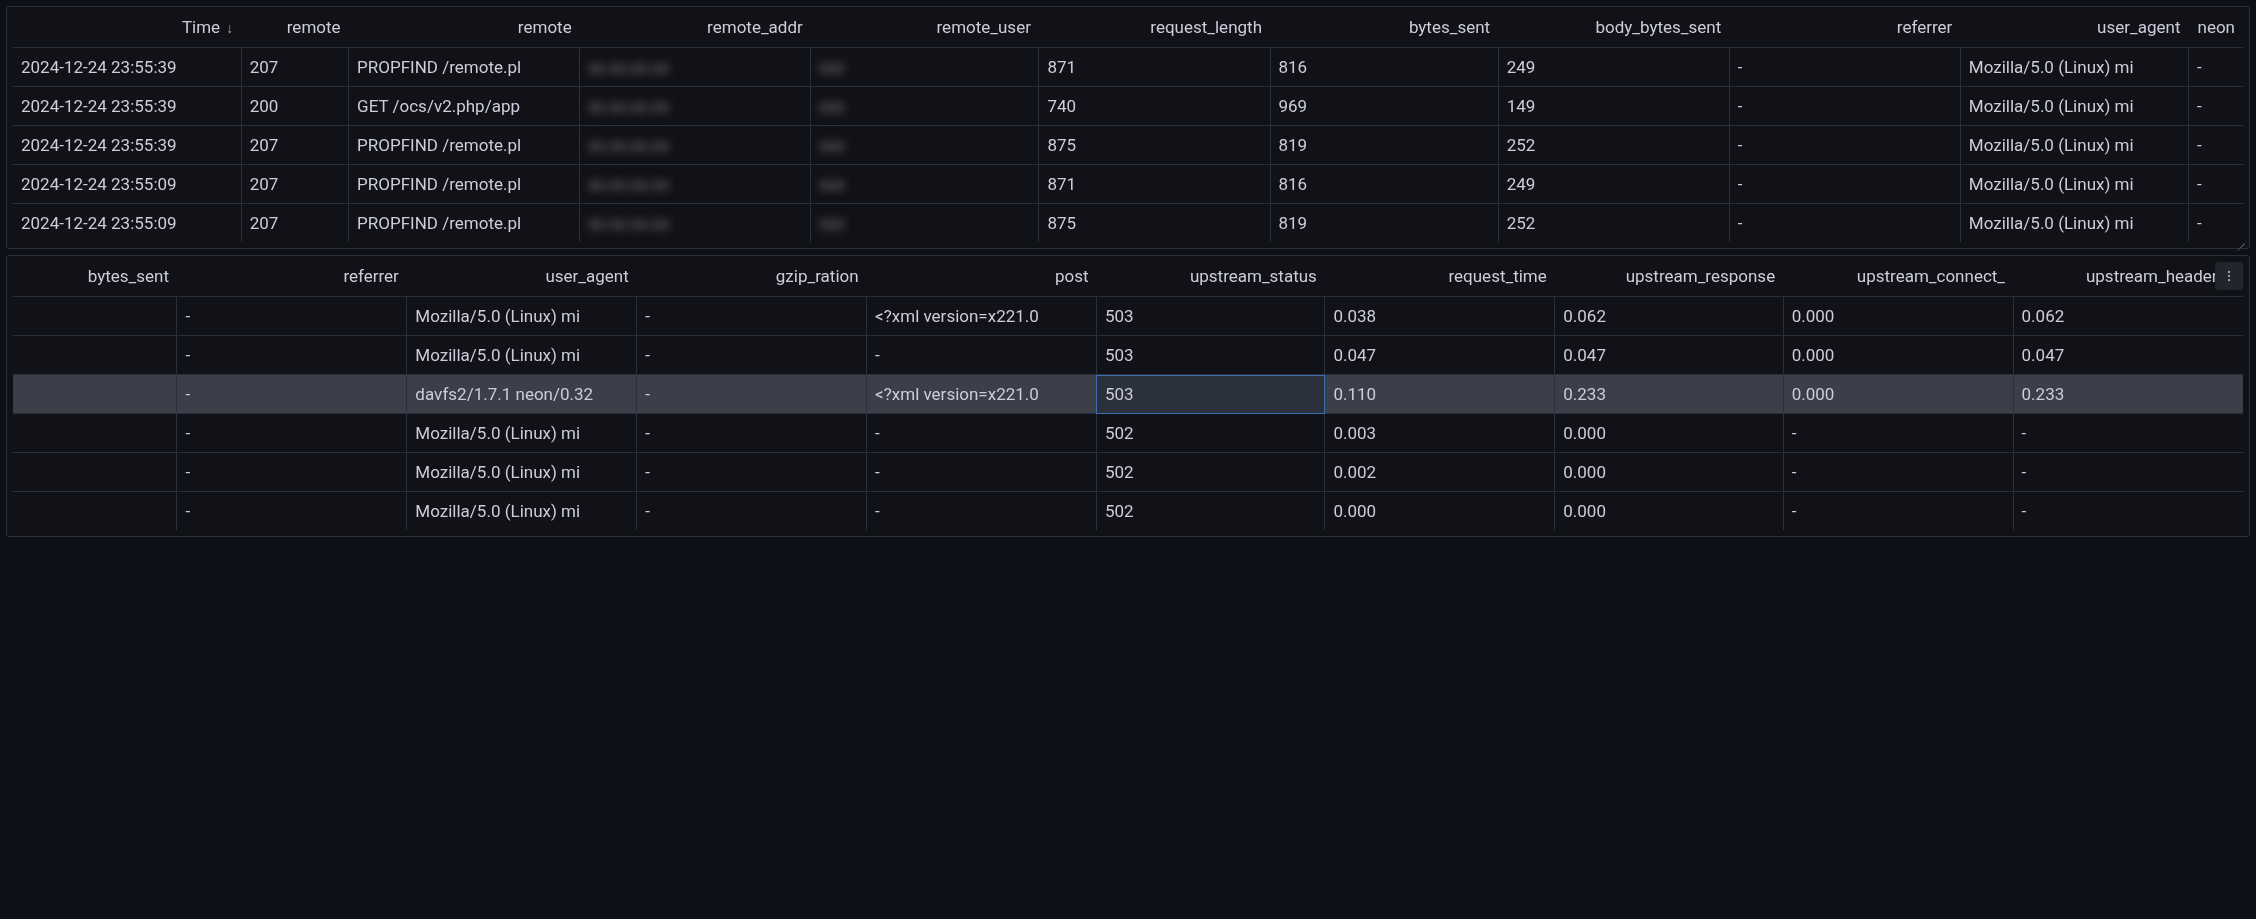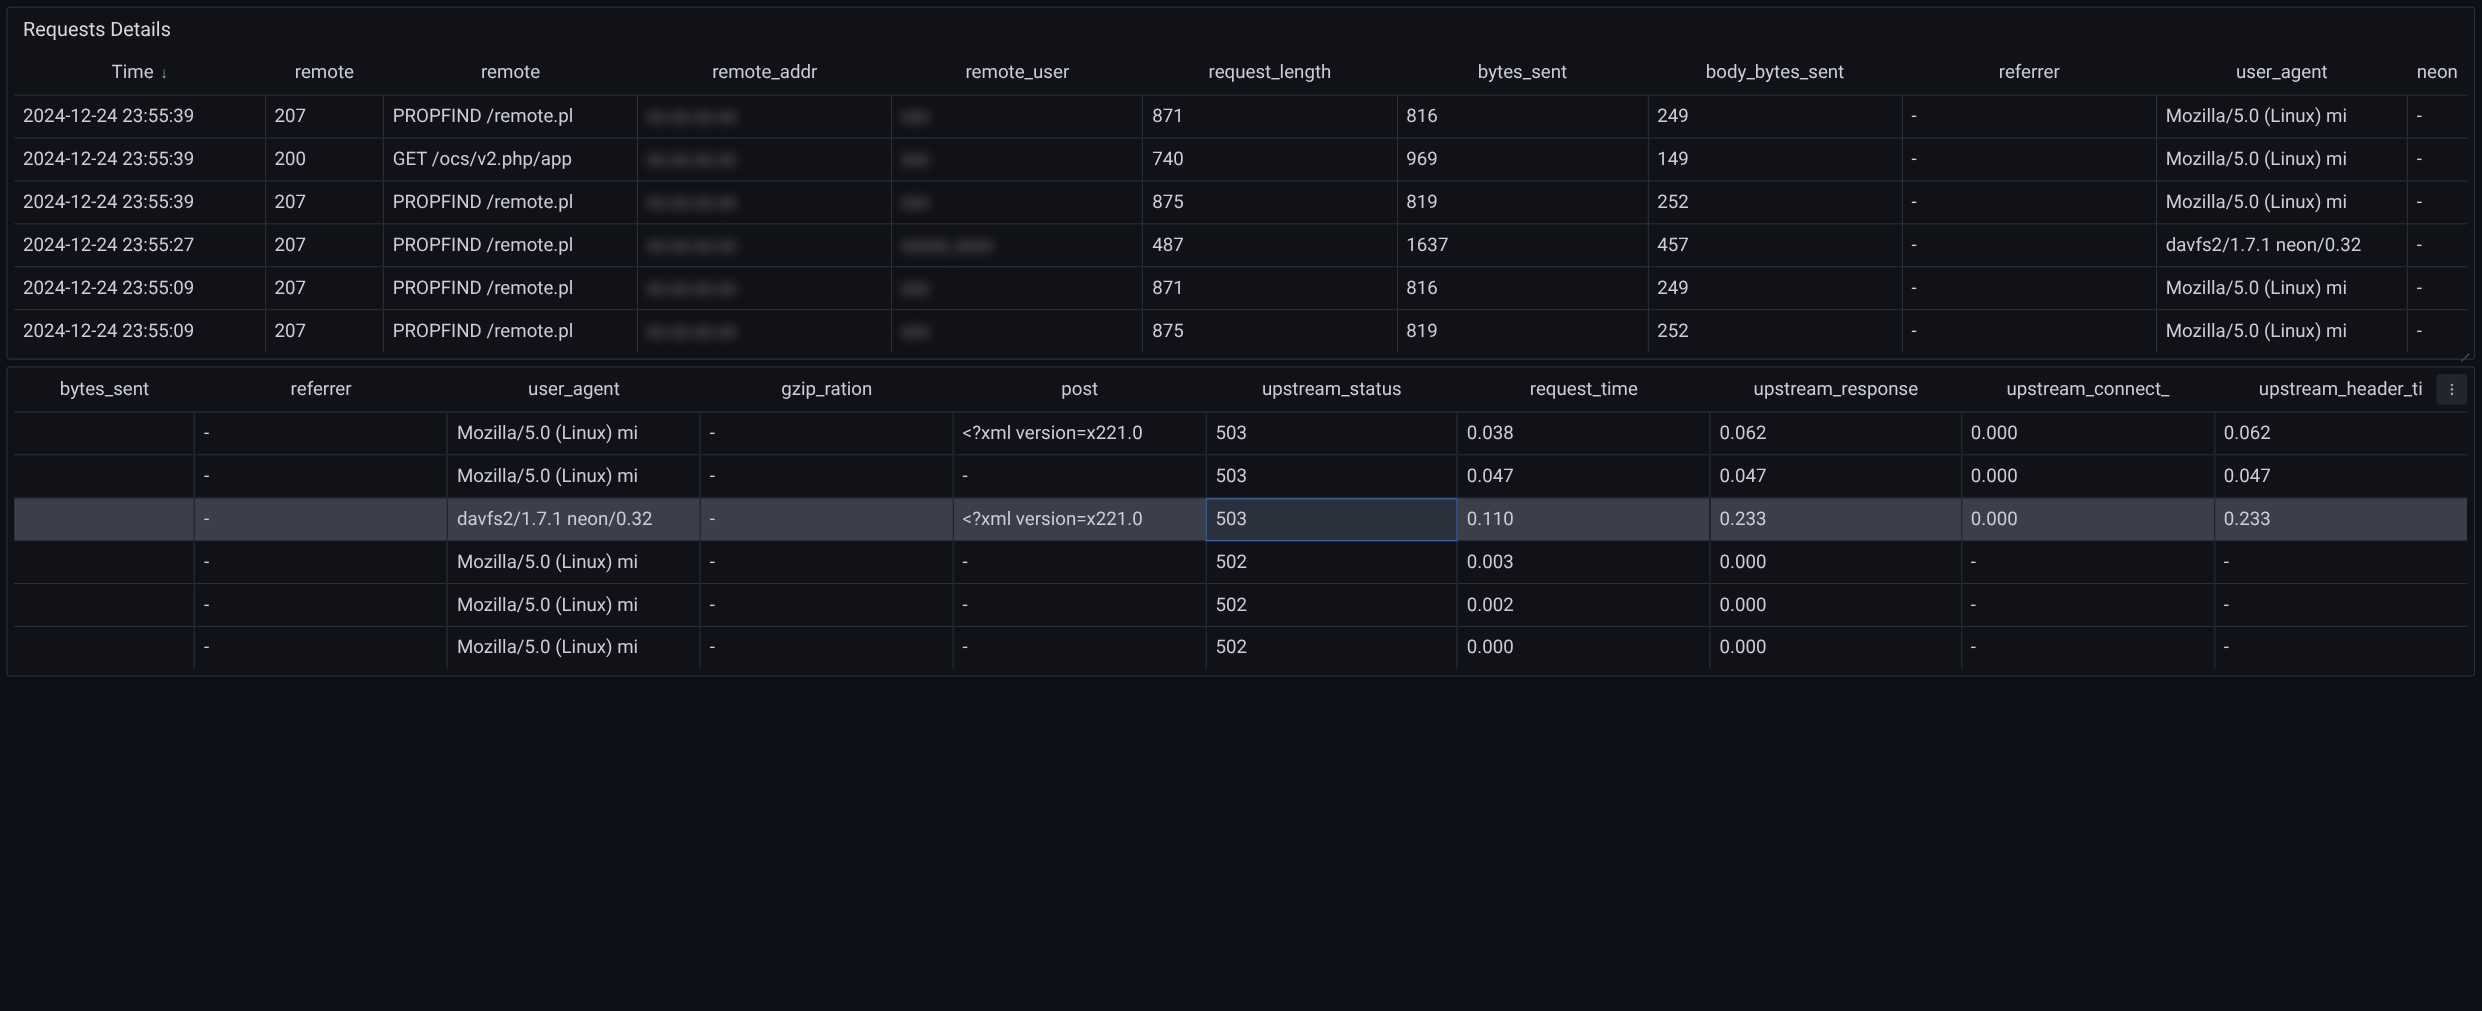--- a/index.html
+++ b/index.html
@@ -49,21 +49,21 @@
   .table-wrap {
     overflow: hidden;
     padding: 0 6px 6px 6px;
   }
   table {
     width: 100%;
     border-collapse: collapse;
     table-layout: fixed;
   }
   th {
-    text-align: center;
+    text-align: right;
     color: #ccccdc;
     font-weight: 400;
     font-size: 17px;
     padding: 10px 8px;
     border-bottom: 1px solid #2a2f3a;
     white-space: nowrap;
     overflow: hidden;
     text-overflow: clip;
   }
   td {
@@ -135,21 +135,20 @@
   
   .p2 col.c0{width:112px}.p2 col.c1{width:157px}.p2 col.c2{width:157px}
   .p2 col.c3{width:157px}.p2 col.c4{width:157px}.p2 col.c5{width:156px}
   .p2 col.c6{width:157px}.p2 col.c7{width:156px}.p2 col.c8{width:157px}
   .p2 col.c9{width:157px}
 </style>
 </head>
 <body>
 
 <div class="panel">
-  <div class="panel-title">Requests Details</div>
   <div class="table-wrap">
     <table class="p1">
       <colgroup>
         <col class="c0">
           <col class="c1">
           <col class="c2">
           <col class="c3">
           <col class="c4">
         <col class="c5">
           <col class="c6">
@@ -204,33 +203,20 @@
             <td>2024-12-24 23:55:39</td>
             <td>207</td>
             <td>PROPFIND /remote.pl</td>
             <td><span class="blur">xx.xx.xx.xx</span></td>
             <td><span class="blur">xxx</span></td>
             <td>875</td>
             <td>819</td>
             <td>252</td>
             <td>-</td>
             <td>Mozilla/5.0 (Linux) mi</td>
-            <td>-</td>
-          </tr>
-          <tr>
-            <td>2024-12-24 23:55:27</td>
-            <td>207</td>
-            <td>PROPFIND /remote.pl</td>
-            <td><span class="blur">xx.xx.xx.xx</span></td>
-            <td><span class="blur">xxxxx_xxxx</span></td>
-            <td>487</td>
-            <td>1637</td>
-            <td>457</td>
-            <td>-</td>
-            <td>davfs2/1.7.1 neon/0.32</td>
             <td>-</td>
           </tr>
           <tr>
             <td>2024-12-24 23:55:09</td>
             <td>207</td>
             <td>PROPFIND /remote.pl</td>
             <td><span class="blur">xx.xx.xx.xx</span></td>
             <td><span class="blur">xxx</span></td>
             <td>871</td>
             <td>816</td>

